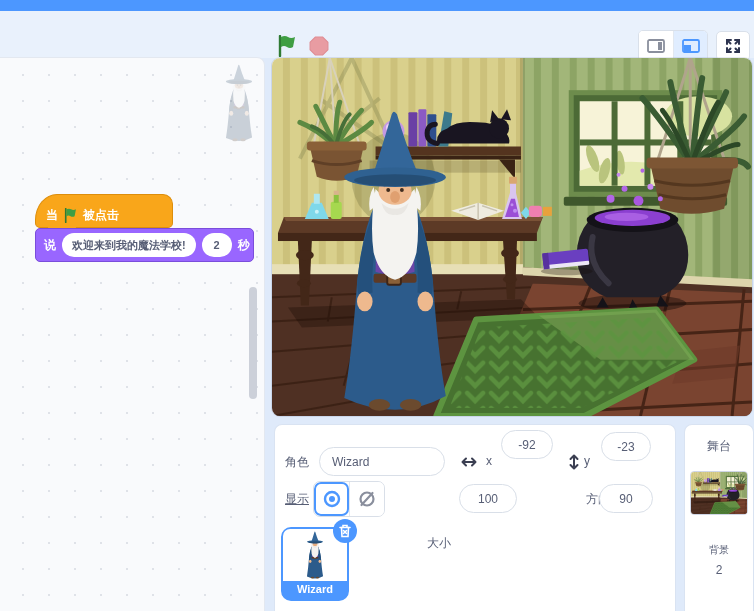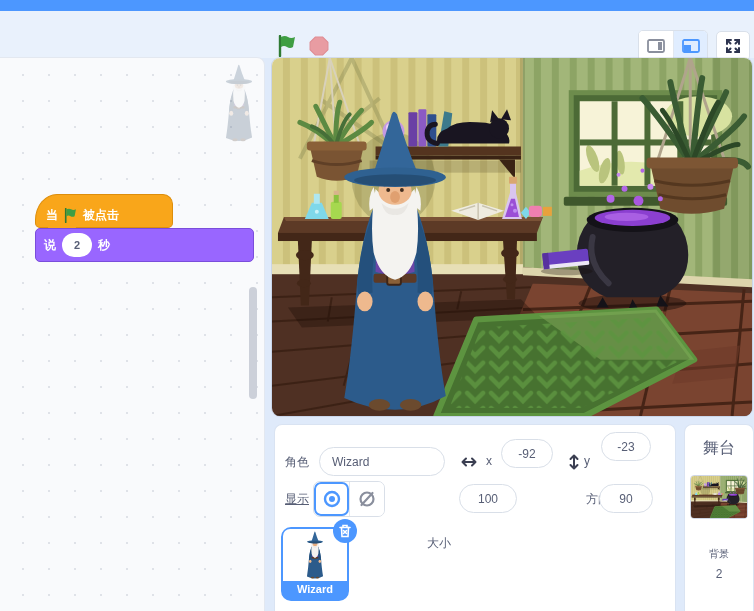--- a/index.html
+++ b/index.html
@@ -92,21 +92,21 @@
     position:absolute; right:-10px; top:-10px; width:24px; height:24px; border-radius:50%;
     background:#4c97ff; display:flex; align-items:center; justify-content:center;
     cursor:pointer; border:none;
   }
   
   .stage-panel {
     position:absolute; left:684px; top:424px; width:70px; height:187px;
     background:#fff; border:1px solid #d9e3f2; border-bottom:none;
     border-radius:8px 8px 0 0; text-align:center; cursor:pointer;
   }
-  .stage-title { margin-top:13px; font-size:16px; color:#575e75; }
+  .stage-title { margin-top:13px; font-size:12px; color:#575e75; }
   .backdrop-thumb {
     margin:16px auto 0; width:58px; height:44px; border-radius:4px;
     border:1px solid #cfd6e6; overflow:hidden; background:#fff;
   }
   .backdrop-thumb svg { display:block; width:100%; height:100%; }
   .backdrop-label { margin-top:28px; font-size:10px; color:#575e75; }
   .backdrop-count { margin-top:6px; font-size:12px; color:#575e75; }
   .hidden-defs { position:absolute; width:0; height:0; overflow:hidden; }
 </style>
 </head>
@@ -412,20 +412,21 @@
   <div class="script-stack">
     <div class="hat-block">
       <span>当</span>
       <svg width="15" height="15" viewBox="0 0 22 22">
           <use href="#flag-icon-g"></use>
         </svg>
       <span>被点击</span>
     </div>
     <div class="say-block">
       <span>说</span>
+      <span class="oval-input">欢迎来到我的魔法学校!</span>
       <span class="oval-input oval-num">2</span>
       <span>秒</span>
     </div>
   </div>
   <div class="v-scrollbar"></div>
 </div>
 
 <div class="stage-wrap">
   <svg viewBox="0 0 482 356" preserveAspectRatio="none">
     <use href="#scene"></use>
@@ -435,21 +436,21 @@
 
 <div class="sprite-panel">
   <span class="sp-label" style="left:10px; top:29px;">角色</span>
   <input class="pill name-input" style="left: 44px; top: 22px; width: 126px;" value="Wizard">
   <svg class="axis-icon" style="left:186px; top:29px;" viewBox="0 0 16 16" stroke="#3b3f52" stroke-width="2" fill="none" stroke-linecap="round" stroke-linejoin="round">
     <path d="M2,8 L14,8"></path>
       <path d="M5,4.5 L1.5,8 L5,11.5"></path>
       <path d="M11,4.5 L14.5,8 L11,11.5"></path>
   </svg>
   <span class="sp-label" style="left:211px; top:29px;">x</span>
-  <input class="pill" style="left: 226px; top: 14px; width: 52px;" value="-92">
+  <input class="pill" style="left: 226px; top: 5px; width: 52px;" value="-92">
   <svg class="axis-icon" style="left:291px; top:29px;" viewBox="0 0 16 16" stroke="#3b3f52" stroke-width="2" fill="none" stroke-linecap="round" stroke-linejoin="round">
     <path d="M8,2 L8,14"></path>
       <path d="M4.5,5 L8,1.5 L11.5,5"></path>
       <path d="M4.5,11 L8,14.5 L11.5,11"></path>
   </svg>
   <span class="sp-label" style="left:309px; top:29px;">y</span>
   <input class="pill" style="left: 326px; top: 7px; width: 50px;" value="-23">
 
   <span class="sp-label" style="left:10px; top:66px;text-decoration:underline;">显示</span>
   <div class="vis-group">

